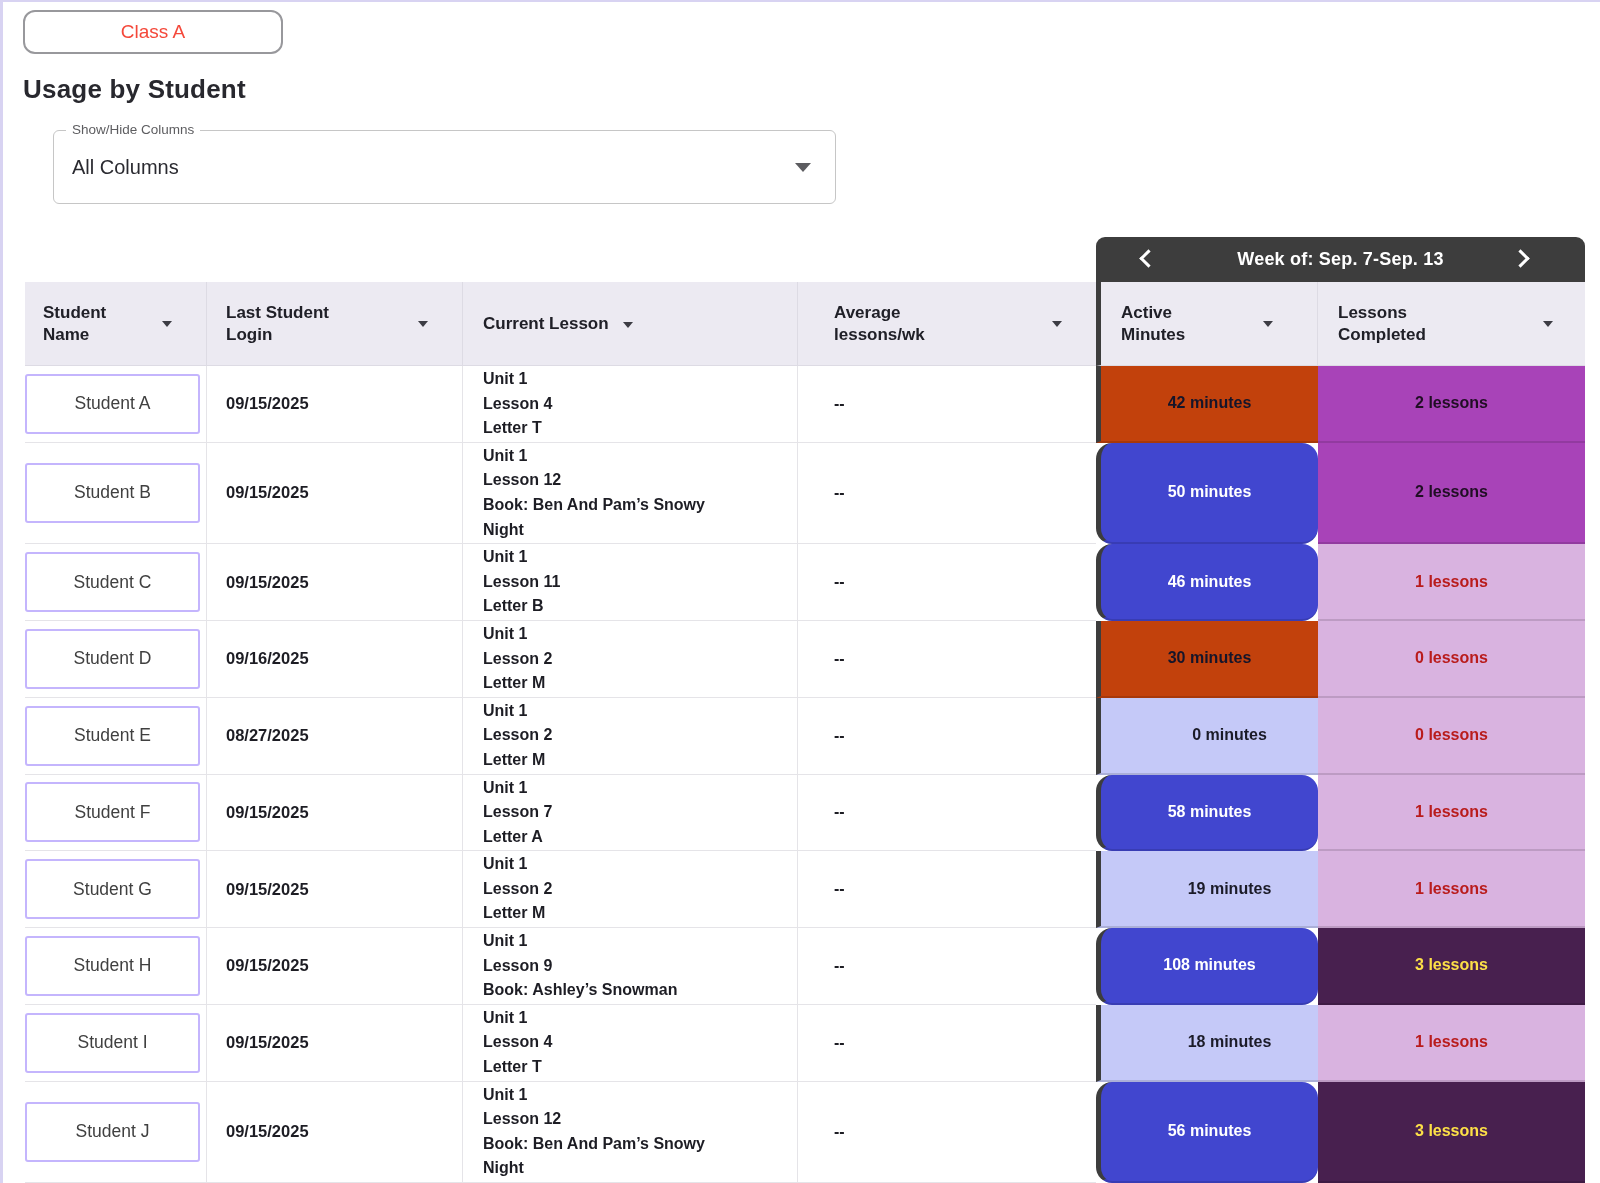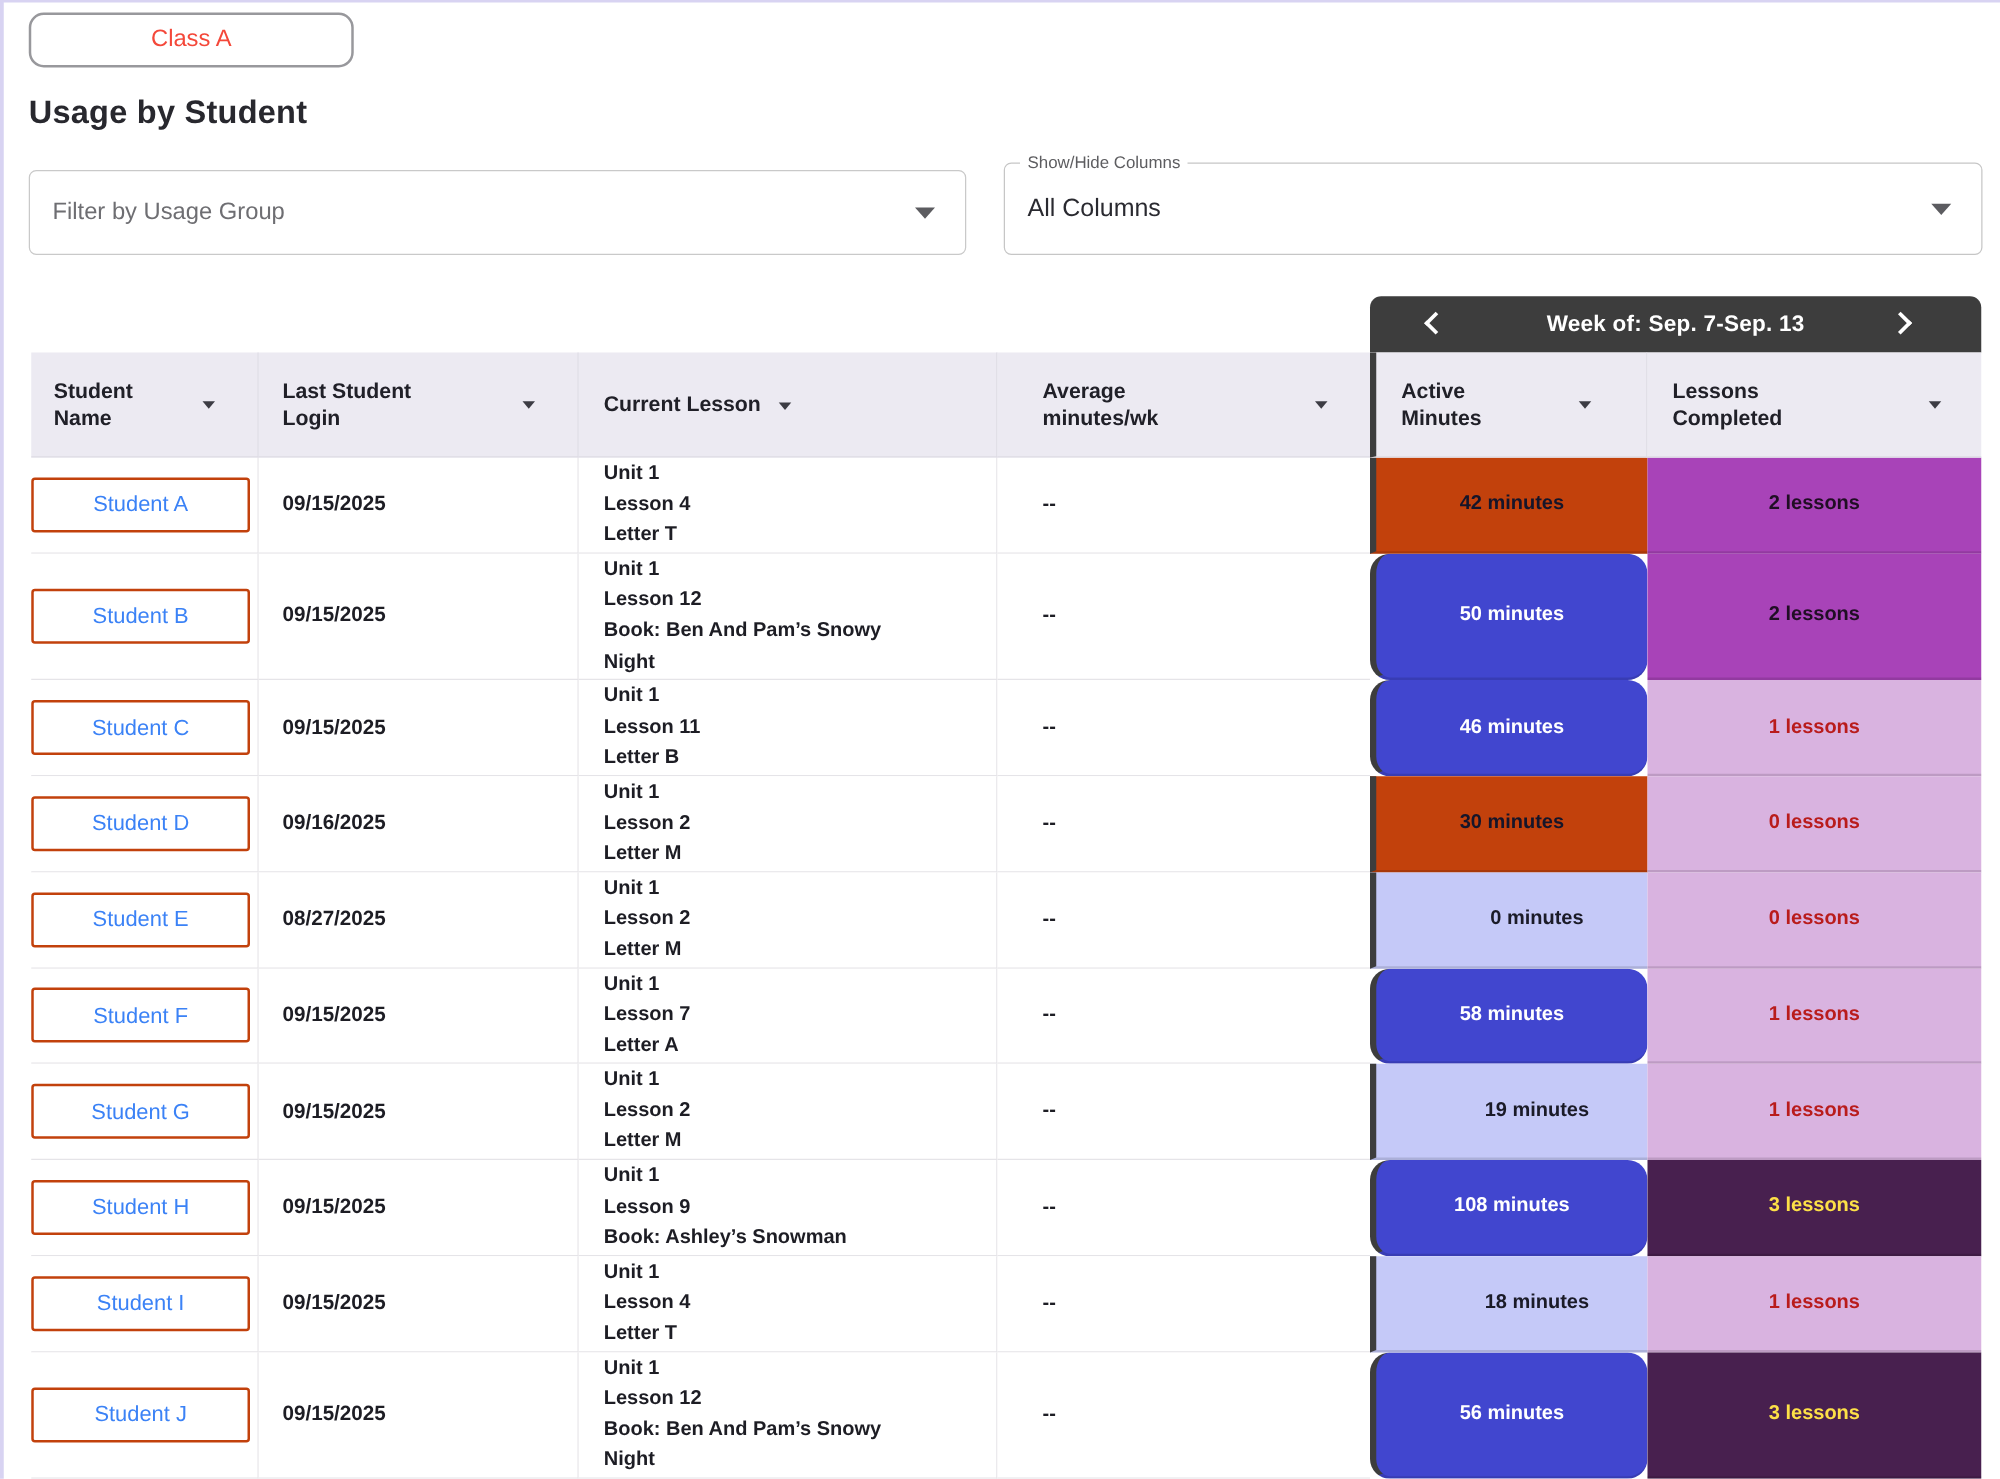--- a/index.html
+++ b/index.html
@@ -101,23 +101,23 @@
   
   .cell {
     background: #fff; min-height: 74px;
     display: flex; align-items: center;
     font-size: 16px; font-weight: 700; color: #1d1d24;
     border-bottom: 1px solid #e5e4e8;
   }
   .cell.b-right { border-right: 1px solid #e5e4e8; }
   .c-name { padding-right: 6px; }
   .student-btn {
-    width: 175px; height: 44px; background: #fff;
-    border: 2px solid #c2410c; border-radius: 3px;
-    color: #3b82f6; font-size: 17.5px; font-weight: 400;
+    width: 175px; height: 60px; background: #fff;
+    border: 2px solid #c4b5fd; border-radius: 3px;
+    color: #404040; font-size: 17.5px; font-weight: 400;
     display: flex; align-items: center; justify-content: center; cursor: pointer;
     font-family: inherit;
   }
   .c-login { padding-left: 19px; font-size: 16.5px; }
   .c-lesson { padding: 1px 0 1px 20px; }
   .lesson-lines { max-width: 252px; line-height: 24.6px; }
   .c-avg { padding-left: 36px; }
   .c-min, .c-les {
     justify-content: center; text-align: center;
     font-size: 16px; border-bottom: 2px solid rgba(0,0,0,0.13);
@@ -132,24 +132,20 @@
   .shade-les-dark   { background: #48204f; color: #fde047; }
 </style>
 </head>
 <body>
 
 <button class="class-chip">Class A</button>
 
 <h1 class="page-title">Usage by Student</h1>
 
 <div class="controls">
-  <div class="filter-select">
-    <span class="placeholder">Filter by Usage Group</span>
-    <span class="caret-lg"></span>
-  </div>
   <div class="columns-select">
     <span class="legend">Show/Hide Columns</span>
     <span class="value">All Columns</span>
     <span class="caret-lg"></span>
   </div>
 </div>
 
 <div class="table-wrap">
 
   <div class="week-bar">
@@ -165,21 +161,21 @@
     </div>
     <div class="hcell h2 b-right">
       <span class="hlabel">Last Student Login</span>
       <span class="caret-sm"></span>
     </div>
     <div class="hcell h3 b-right">
       <span class="hlabel">Current Lesson</span>
       <span class="caret-sm"></span>
     </div>
     <div class="hcell h4">
-      <span class="hlabel">Average minutes/wk</span>
+      <span class="hlabel">Average lessons/wk</span>
       <span class="caret-sm"></span>
     </div>
     <div class="hcell h5 panel-left b-right">
       <span class="hlabel">Active Minutes</span>
       <span class="caret-sm"></span>
     </div>
     <div class="hcell h6">
       <span class="hlabel">Lessons Completed</span>
       <span class="caret-sm"></span>
     </div>

